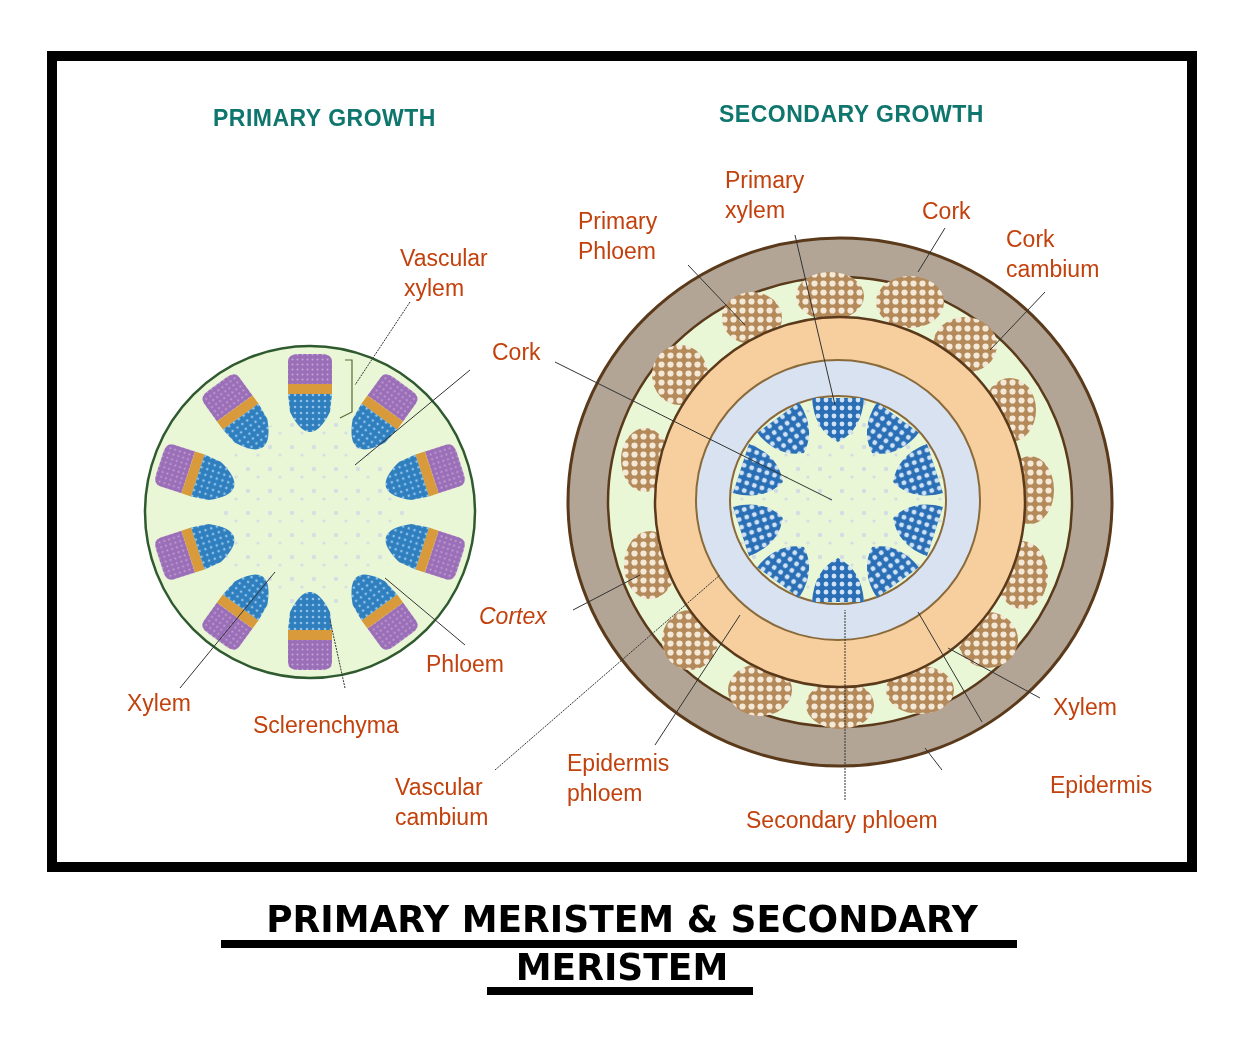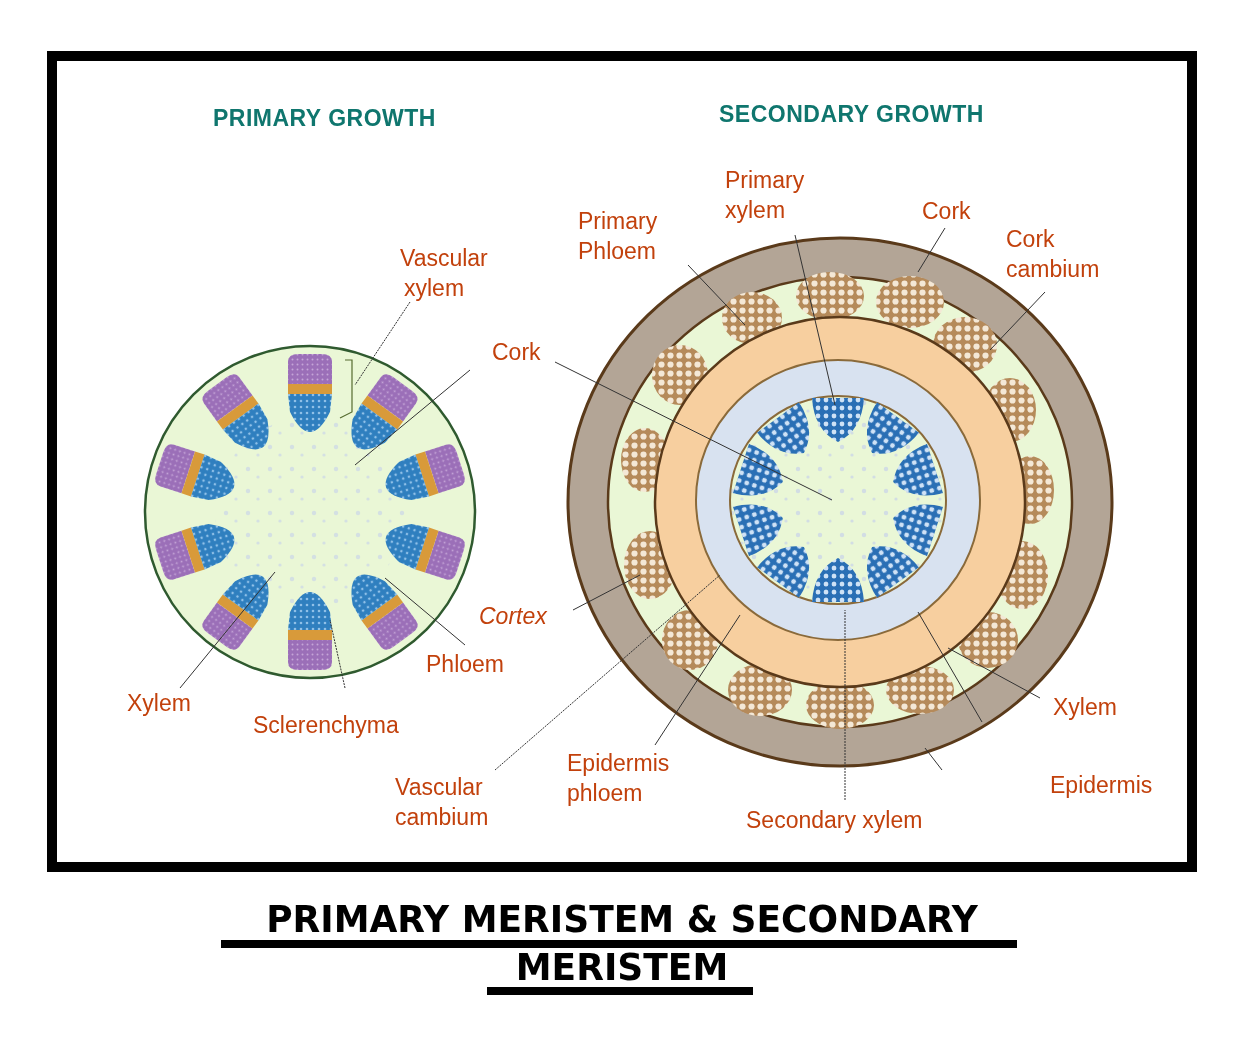--- a/index.html
+++ b/index.html
@@ -239,18 +239,18 @@
 <div class="lbl" style="left:1053px; top:692px;">Xylem</div>
 <div class="lbl" style="left:1002px; top:770px;margin-left:48px;">Epidermis</div>
 <div class="lbl" style="left:395px; top:772px;">
   <div>Vascular</div>
   <div>cambium</div>
 </div>
 <div class="lbl" style="left:567px; top:748px;">
   <div>Epidermis</div>
   <div>phloem</div>
 </div>
-<div class="lbl" style="left:746px; top:805px;">Secondary xylem</div>
+<div class="lbl" style="left:746px; top:805px;">Secondary phloem</div>
 
 <div class="caption" style="top:898px;">PRIMARY MERISTEM &amp; SECONDARY</div>
 <div class="bar" style="left:221px; top:940px; width:796px; height:8px;"></div>
 <div class="caption" style="top:946px;">MERISTEM</div>
 <div class="bar" style="left:487px; top:987px; width:266px; height:8px;"></div>
 
 </body></html>

